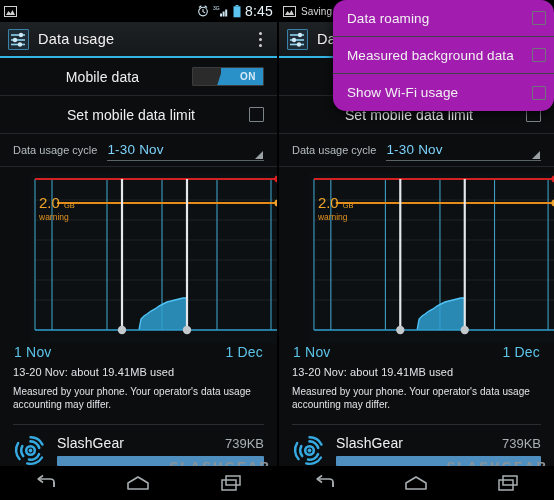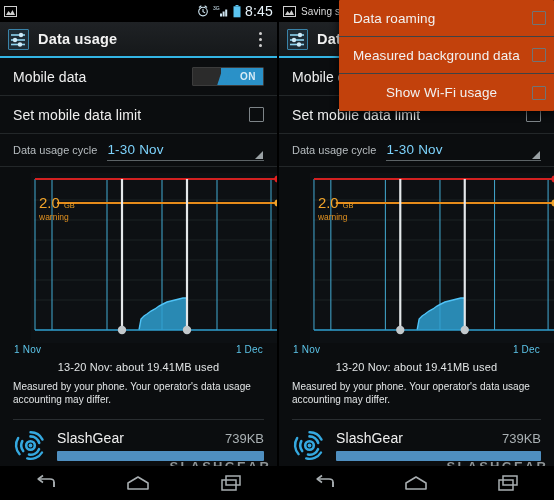--- a/index.html
+++ b/index.html
@@ -38,21 +38,20 @@
   .ss-icon svg, .alarm-icon svg, .sig-icon svg, .batt-icon svg { display: block; }
 
   
   .actionbar {
     position: relative;
     height: 36px;
     background: linear-gradient(#1f2225, #15181a);
     display: flex; align-items: center;
     padding: 0 6px 0 8px;
     border-bottom: 2px solid #33b5e5;
-    font-weight: bold;
   }
   .ab-icon {
     width: 21px; height: 21px; flex: none;
     border: 1px solid #3a83a8;
     background: #1d2c36;
     border-radius: 1px;
     position: relative;
     margin-right: 9px;
   }
   .ab-title {
@@ -67,20 +66,21 @@
   }
   .ab-overflow i { width: 3px; height: 3px; background: #cfcfcf; border-radius: 50%; display: block; }
 
   
   .content { position: relative; height: calc(500px - 22px - 36px - 34px); background: #0b0d0f; }
 
   .row {
     display: flex; align-items: center;
     padding: 16px 13px;
     border-bottom: 1px solid #232729;
+    text-align: center;
   }
   .row-mobile { height: 38px; }
   .row-limit  { height: 38px; }
   .row-cycle  { height: 33px; }
   .row-label { color: #f0f0f0; font-size: 14px; flex: 1; letter-spacing: .1px; }
 
   .switch {
     width: 72px; height: 19px; flex: none;
     position: relative; overflow: hidden;
     border-radius: 1px;
@@ -123,28 +123,27 @@
   }
 
   
   .chart-wrap { padding: 6px 13px 0 13px; }
   .chart { position: relative; width: 100%; height: 170px; margin-left: 18px; }
   .chart svg { display: block; width: 100%; height: 100%; }
   .chart-axis {
     display: flex; justify-content: space-between;
     padding: 1px 1px 0 1px;
   }
-  .chart-axis span { color: #5cc4e8; font-size: 10px; letter-spacing: .2px; }
+  .chart-axis span { color: #5cc4e8; font-size: 14px; letter-spacing: .2px; }
 
   
   .summary { padding: 6px 13px 0 13px; }
   .summary-line {
     color: #e2e5e6; font-size: 11px; letter-spacing: .1px;
     margin-bottom: 7px;
-    text-align: center;
   }
   .summary-note {
     color: #e2e5e6; font-size: 10px; line-height: 1.33;
     letter-spacing: .05px;
     padding-bottom: 12px;
     border-bottom: 1px solid #2a2e31;
   }
 
   
   .app-list { padding: 0 13px; }
@@ -176,32 +175,32 @@
     pointer-events: none;
   }
   .wm-text {
     color: #8e9496; font-size: 13px; font-weight: bold;
     letter-spacing: 2.2px;
   }
 
   
   .menu {
     position: absolute;
-    left: 60px; top: 0px; right: 0;
-    background: #c2410c;
+    left: 54px; top: 0px; right: 0;
+    background: #a21caf;
     box-shadow: 0 2px 8px rgba(0,0,0,.75);
     z-index: 40;
-    border-radius: 1px;
+    border-radius: 13px;
   }
   .menu-item {
     display: flex; align-items: center;
     height: 37px; padding: 0 8px 0 14px;
     border-bottom: 1px solid #3e4245;
   }
-  .menu-item:last-child { border-bottom: none; margin-left: 33px; }
+  .menu-item:last-child { border-bottom: none; }
   .menu-label { color: #f2f2f2; font-size: 13.5px; flex: 1; letter-spacing: .1px; }
   .menu-check {
     width: 14px; height: 14px; flex: none;
     border: 1.5px solid #6e7477; border-radius: 1px;
   }
   .menu-anchor { position: relative; }
 </style>
 </head>
 <body>
 

